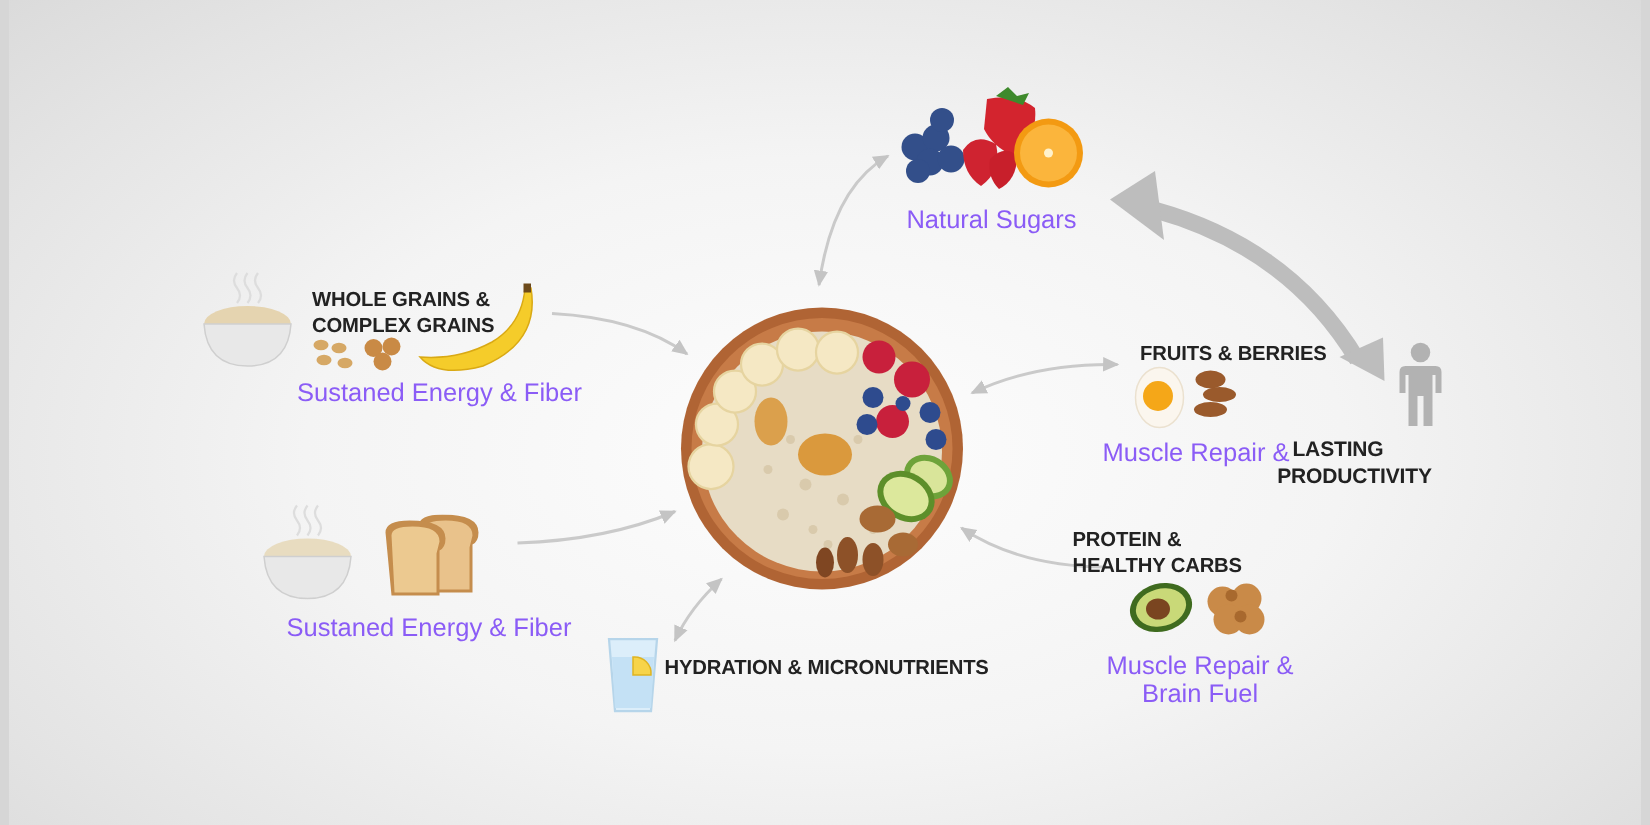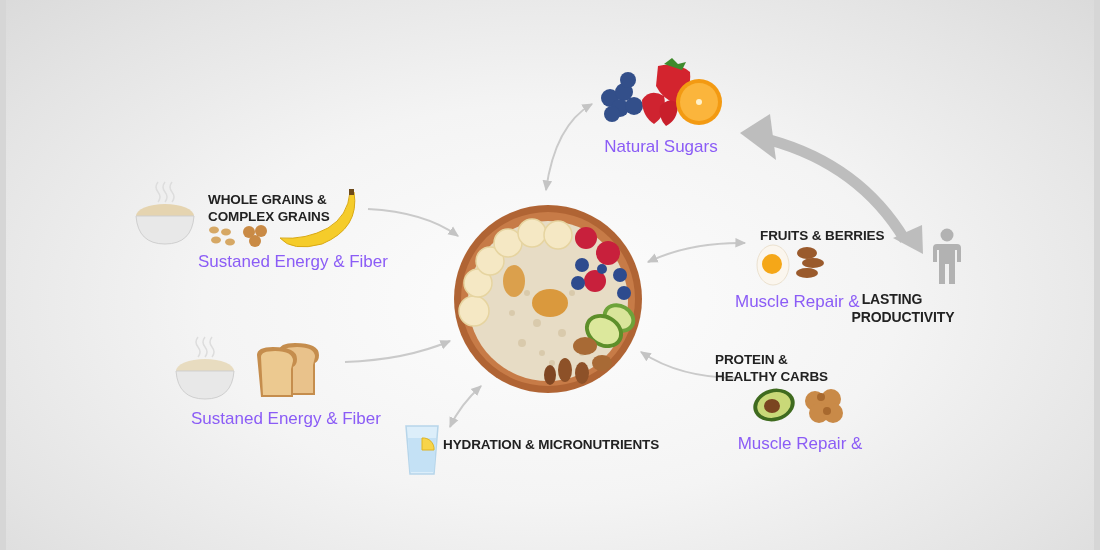--- a/index.html
+++ b/index.html
@@ -244,13 +244,14 @@
         <circle cx="32" cy="26" r="10"></circle>
       </g>
       <g fill="#a8692e">
         <circle cx="20" cy="10" r="4"></circle>
         <circle cx="26" cy="24" r="4"></circle>
       </g>
     </svg>
 </div>
 <div class="abs sub center" style="left:736px;top:434px;width:128px;">
   <div>Muscle Repair &amp;</div>
+  <div>Brain Fuel</div>
 </div>
 
 </body></html>

